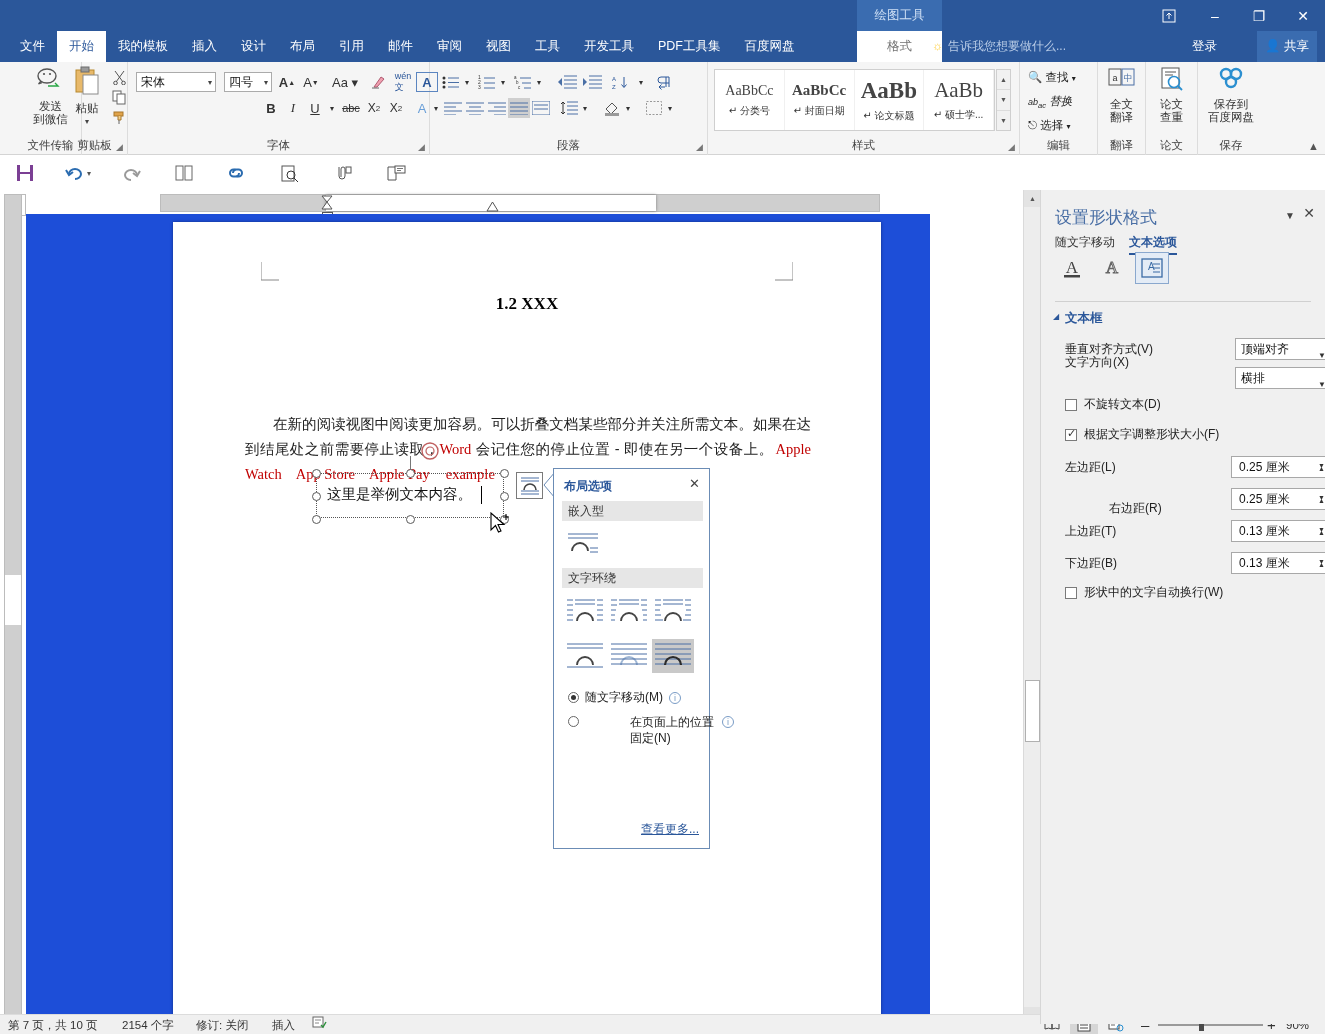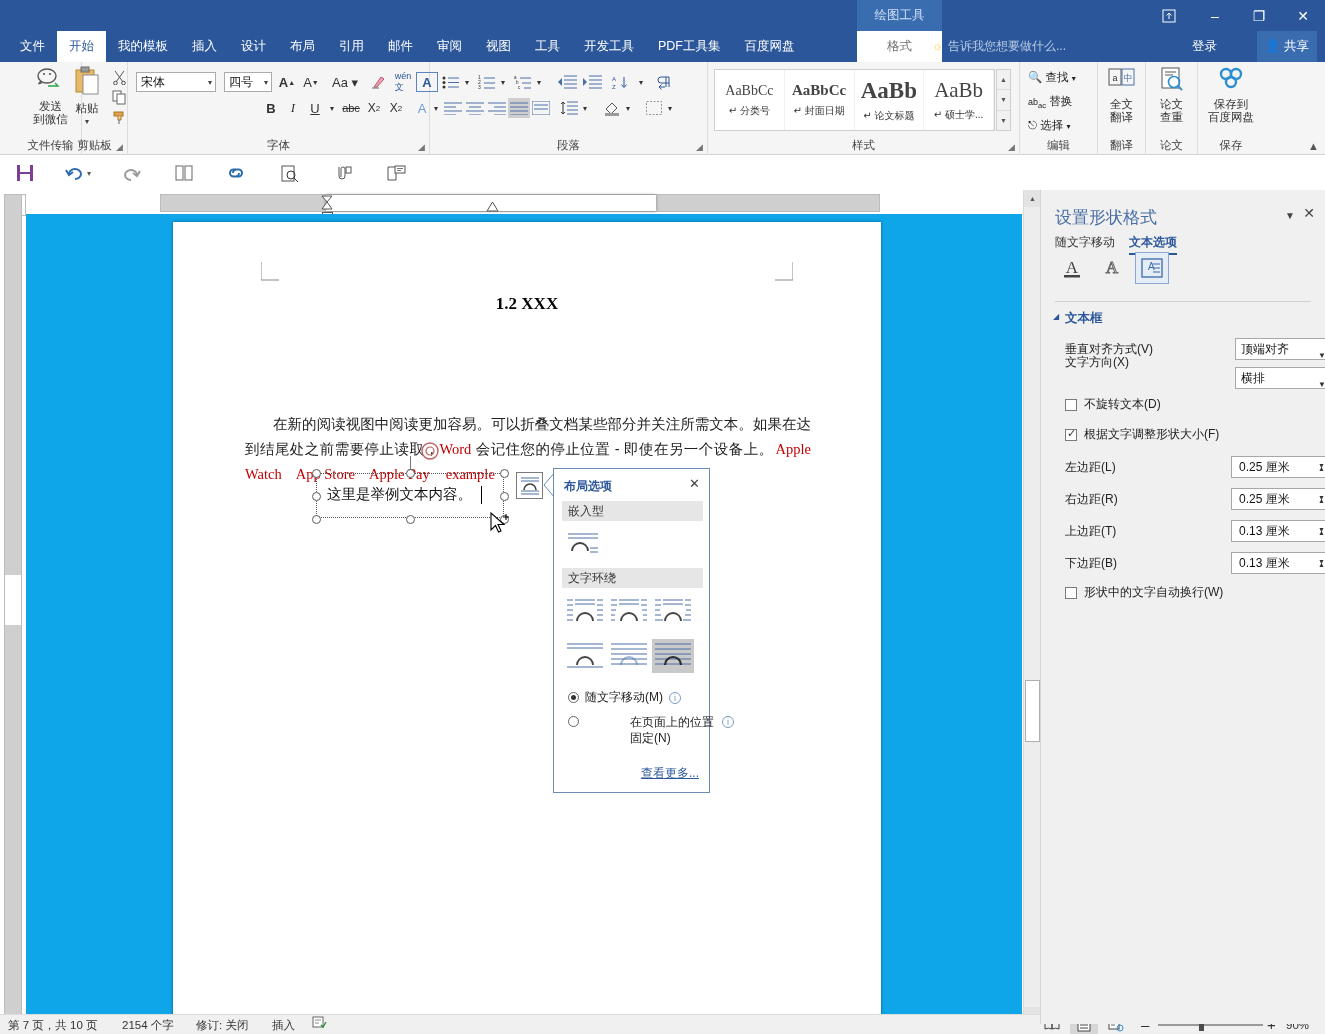--- a/index.html
+++ b/index.html
@@ -81,21 +81,21 @@
   .hruler .page { position:absolute; left:165px; top:0; width:330px; height:16px; background:#fff; }
   .hmark { position:absolute; }
   .vruler { position:absolute; left:4px; top:194px; width:18px; height:830px; background:#cfcfcf;
     border:1px solid #bcbcbc; }
   .vruler .vpage { position:absolute; left:0; top:380px; width:16px; height:50px; background:#fff; }
   .corner-tab { position:absolute; left:4px; top:194px; width:22px; height:22px; background:#fff;
     border:1px solid #bcbcbc; display:flex; align-items:center; justify-content:center;
     font-size:11px; color:#333; }
 
   
-  .docarea { position:absolute; left:26px; top:214px; width:996px; height:810px; background:#0ea5e9; }
+  .docarea { position:absolute; left:26px; top:214px; width:904px; height:810px; background:#1d4ed8; }
   .page { position:absolute; left:147px; top:8px; width:708px; height:800px; background:#fff;
     box-shadow:0 0 3px rgba(0,0,0,.4); }
   .mark { position:absolute; border:0; }
   .doc-h { position:absolute; left:0; top:72px; width:100%; text-align:center;
     font-family:"Liberation Serif","DejaVu Serif",serif; font-weight:bold; font-size:17px; color:#000; }
   .doc-p { position:absolute; left:72px; width:566px; font-size:14.5px; line-height:25px;
     color:#222; text-align:justify; }
   .red { color:#c00000; font-family:"Liberation Serif","DejaVu Serif",serif; }
 
   
@@ -103,21 +103,21 @@
   .tbox-text { position:absolute; left:10px; top:11px; font-size:14.5px; color:#111; }
   .handle { position:absolute; width:9px; height:9px; border:1px solid #5a5a5a; background:#fff;
     border-radius:50%; }
   .rot-line { position:absolute; left:93px; top:-18px; width:1px; height:18px; background:#777; }
 
   
   .lo-anchor { position:absolute; left:516px; top:472px; width:27px; height:27px;
     background:#fff; border:1px solid #7a7a7a; display:flex; align-items:center; justify-content:center; }
 
   
-  .lo-pop { position:absolute; left:553px; top:468px; width:157px; height:325px; background:#fff;
+  .lo-pop { position:absolute; left:553px; top:468px; width:157px; height:381px; background:#fff;
     border:1px solid #6b8cb5; }
   .lo-head { position:absolute; left:10px; top:9px; font-size:12px; color:#2b579a; font-weight:bold; }
   .lo-close { position:absolute; right:9px; top:7px; font-size:13px; color:#444; }
   .lo-sec { position:absolute; left:8px; width:141px; height:20px; background:#e6e6e6;
     font-size:12px; color:#333; padding-left:6px; line-height:20px; }
   .wrapopt { position:absolute; width:42px; height:34px; display:flex; align-items:center;
     justify-content:center; }
   .wrapopt.sel { background:#c9c9c9; }
   .radio-row { position:absolute; left:14px; font-size:12px; color:#222; display:flex;
     align-items:center; gap:6px; }
@@ -471,21 +471,21 @@
       <div class="grp-title">样式</div>
       <div class="dlg-launch">◢</div>
     </div>
 
     <div class="grp" style="left:1020px; width:78px;">
       <div class="ctl" style="left:8px; top:8px;">
         <span>🔍</span>
         <span>查找</span>
         <span style="font-size:8px;">▾</span>
       </div>
-      <div class="ctl" style="left:8px; top:32px;">
+      <div class="ctl" style="left:8px; top:32px;font-style:italic;">
         <span style="font-size:9px;">ab<sub>ac</sub></span>
         <span>替换</span>
       </div>
       <div class="ctl" style="left:8px; top:56px;">
         <span>⎋</span>
         <span>选择</span>
         <span style="font-size:8px;">▾</span>
       </div>
       <div class="grp-title">编辑</div>
     </div>
@@ -836,21 +836,21 @@
       <div class="cbrow" style="top: 206px;">
         <span class="cbox"></span>
         <span>不旋转文本(D)</span>
       </div>
       <div class="cbrow" style="top: 236px;">
         <span class="cbox on"></span>
         <span>根据文字调整形状大小(F)</span>
       </div>
       <div class="frow-label" style="top: 269px;">左边距(L)</div>
       <div class="fspin" style="top: 266px;"><span>0.25 厘米</span><span class="up">▲</span><span class="dn">▼</span></div>
-      <div class="frow-label" style="top: 301px;">右边距(R)</div>
+      <div class="frow-label" style="top: 310px; margin-left: 44px;">右边距(R)</div>
       <div class="fspin" style="top: 298px;"><span>0.25 厘米</span><span class="up">▲</span><span class="dn">▼</span></div>
       <div class="frow-label" style="top: 333px;">上边距(T)</div>
       <div class="fspin" style="top: 330px;"><span>0.13 厘米</span><span class="up">▲</span><span class="dn">▼</span></div>
       <div class="frow-label" style="top: 365px;">下边距(B)</div>
       <div class="fspin" style="top: 362px;"><span>0.13 厘米</span><span class="up">▲</span><span class="dn">▼</span></div>
       <div class="cbrow" style="top: 394px;">
         <span class="cbox"></span>
         <span>形状中的文字自动换行(W)</span>
       </div>
     </div>

